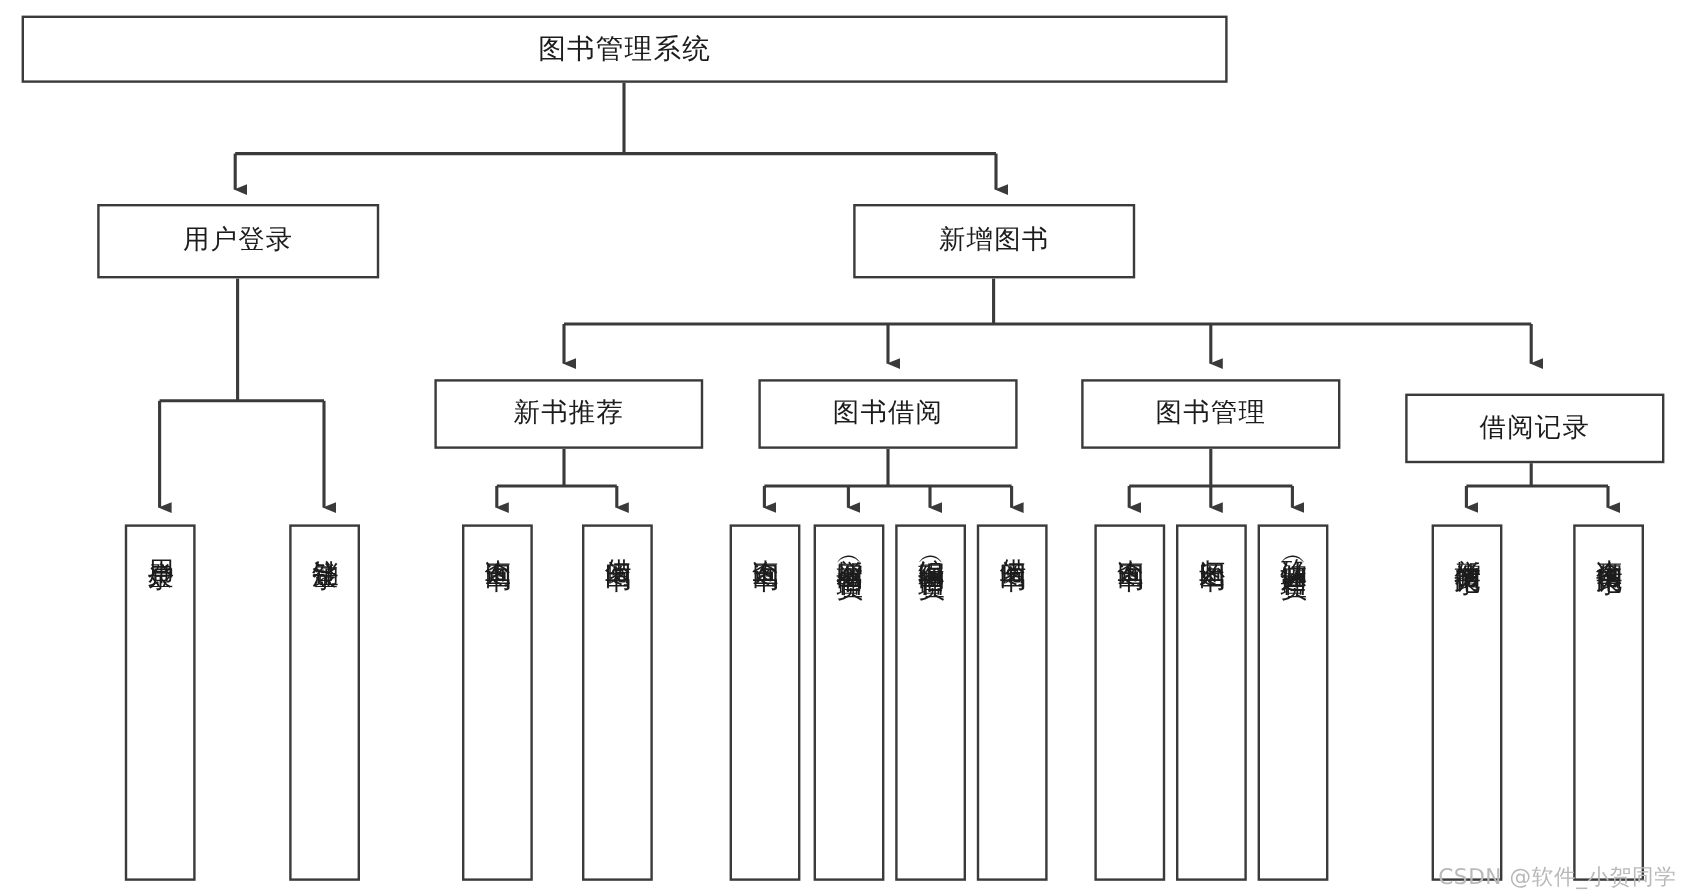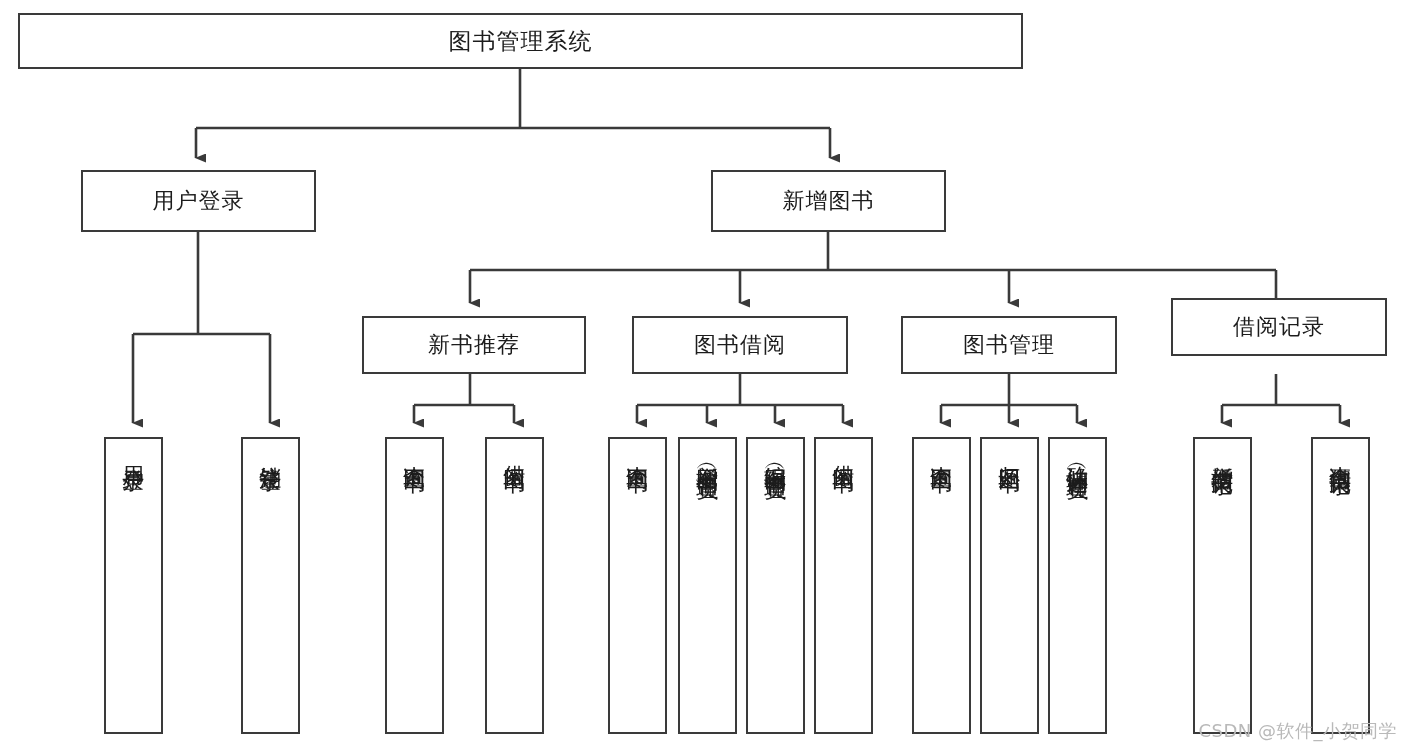--- a/index.html
+++ b/index.html
@@ -134,21 +134,21 @@
 
   <div class="node horiz" style="left:362px;top:316px;width:224px;height:58px;">
     <span class="lbl">新书推荐</span>
   </div>
   <div class="node horiz" style="left:632px;top:316px;width:216px;height:58px;">
     <span class="lbl">图书借阅</span>
   </div>
   <div class="node horiz" style="left:901px;top:316px;width:216px;height:58px;">
     <span class="lbl">图书管理</span>
   </div>
-  <div class="node horiz" style="left:1171px;top:298px;width:216px;height:58px;">
+  <div class="node horiz" style="left:1171px;top:328px;width:216px;height:58px;">
     <span class="lbl">借阅记录</span>
   </div>
 
   <div class="node vert" style="left:104px;top:437px;width:59px;height:297px;">
     <span class="lbl">用户登录</span>
   </div>
   <div class="node vert" style="left:241px;top:437px;width:59px;height:297px;">
     <span class="lbl">注销登录</span>
   </div>
 

